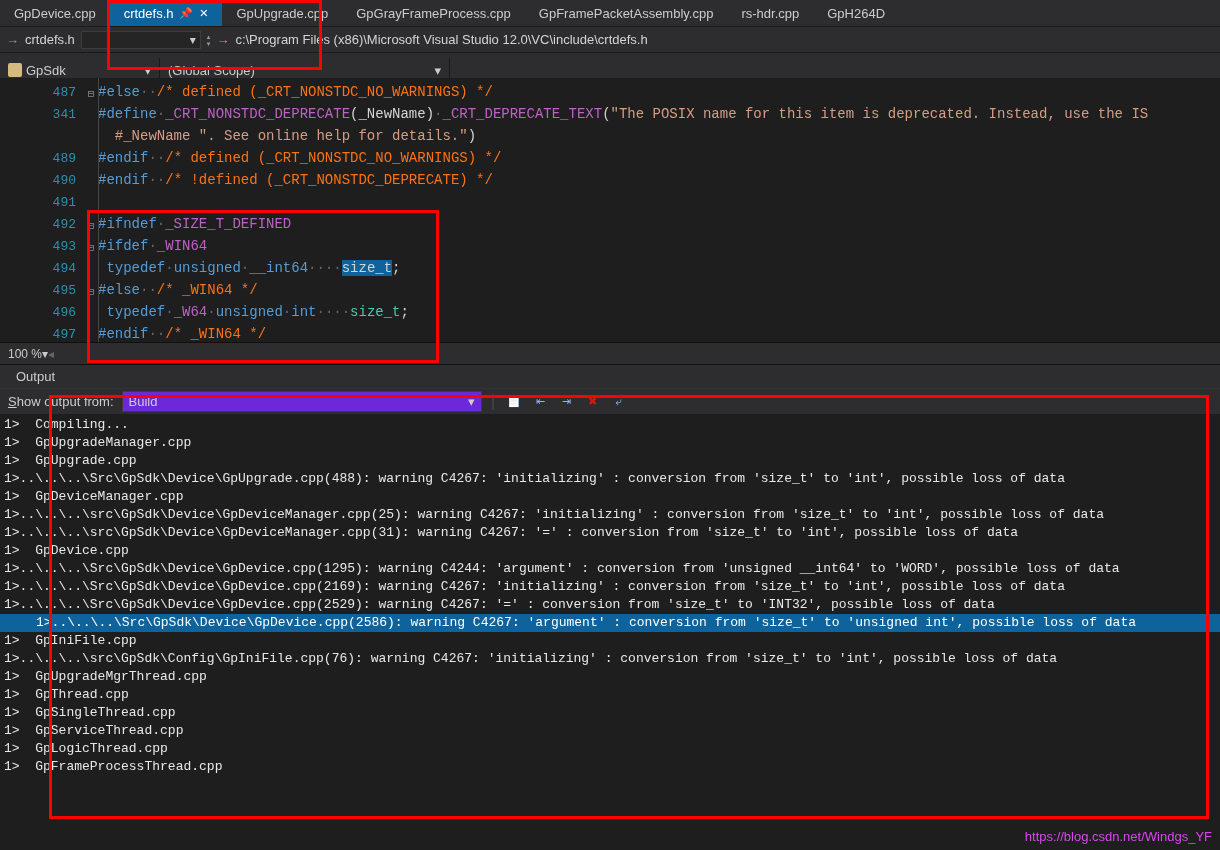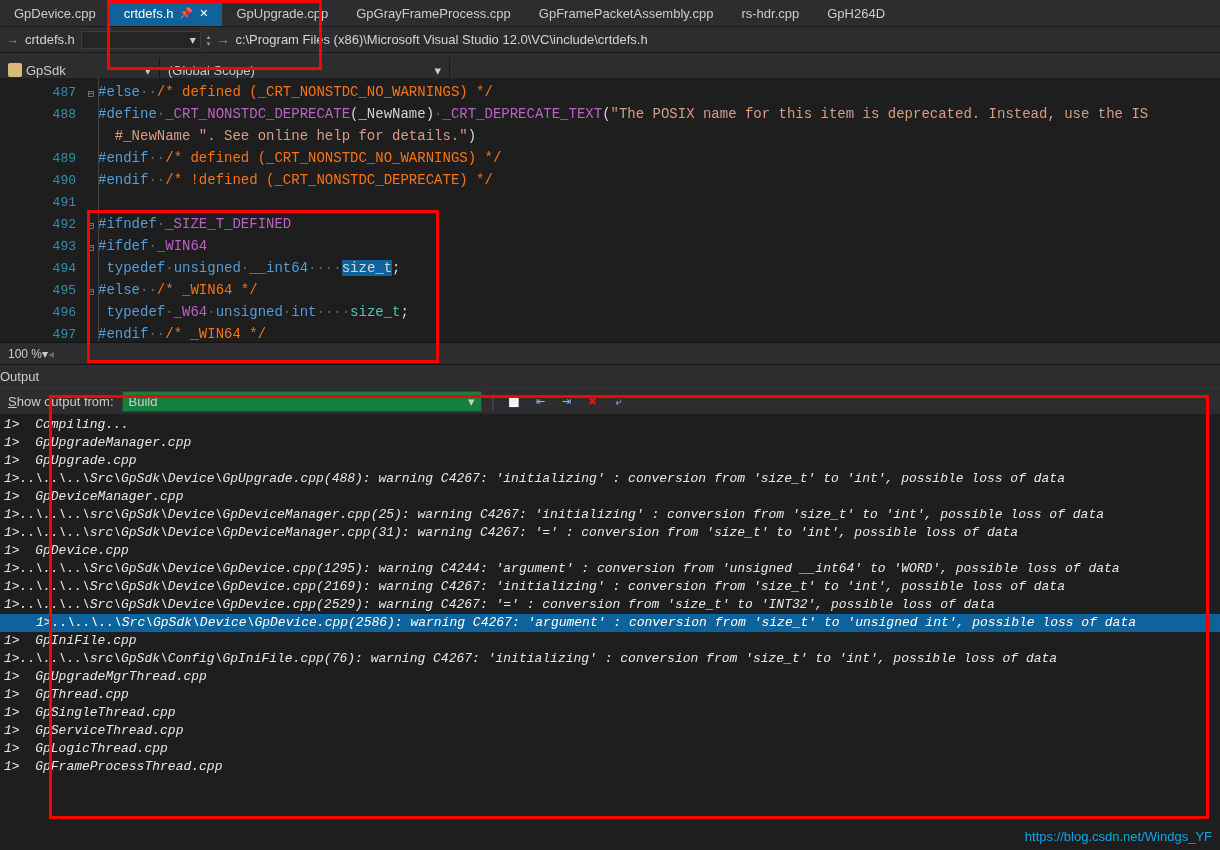--- a/index.html
+++ b/index.html
@@ -87,29 +87,29 @@
   .str { color:#d69d85; }
   .typ { color:#4ec9b0; }
   .lit { color:#569cd6; }
   .hl { background:#0e639c; }
   .dot { color:#666; }
   .border-line { position:absolute; left:98px; top:0; bottom:0; width:1px; background:#444;}
   .redbox1 { position:absolute; left:107px; top:0; width:215px; height:70px; border:3px solid #f00; pointer-events:none; z-index:10;}
   .redbox2 { position:absolute; left:87px; top:210px; width:352px; height:153px; border:3px solid #f00; pointer-events:none; z-index:10;}
   .redbox3 { position:absolute; left:49px; top:395px; width:1160px; height:424px; border:3px solid #f00; pointer-events:none; z-index:10;}
   .zoom-bar { background:#2d2d30; height:22px; display:flex; align-items:center; padding:0 8px; font-family:'Segoe UI',Arial; font-size:12px; color:#ccc; border-top:1px solid #111;}
-  .output-title { background:#2d2d30; padding:4px 0; font-family:'Segoe UI',Arial; font-size:13px; color:#ccc; border-top:1px solid #111;}
+  .output-title { background:#2d2d30; padding:4px 16px; font-family:'Segoe UI',Arial; font-size:13px; color:#ccc; border-top:1px solid #111;}
   .output-toolbar { background:#2d2d30; display:flex; align-items:center; padding:2px 8px; gap:8px; font-family:'Segoe UI',Arial; font-size:13px; color:#ccc; border-top:1px solid #333;}
-  .output-dd { width:360px; background:#15803d; border:1px solid #3c3c3c; padding:2px 6px; display:flex; justify-content:space-between;}
+  .output-dd { width:360px; background:#6d28d9; border:1px solid #3c3c3c; padding:2px 6px; display:flex; justify-content:space-between;}
   .tb-icon { width:18px; height:18px; display:inline-flex; align-items:center; justify-content:center; color:#8ab4f8; font-size:11px;}
-  .output-body { background:#1e1e1e; font-size:13px; line-height:18px; padding:2px 0; overflow:hidden; height:394px;font-style:italic;}
+  .output-body { background:#1e1e1e; font-size:13px; line-height:18px; padding:2px 0; overflow:hidden; height:394px;}
   .out-line { white-space:pre; color:#e8e8e8; padding:0 4px;}
   .out-line.sel { background:#0e639c; color:#fff;padding-left:36px;}
   .underline { text-decoration: underline; }
-  .watermark { position:absolute; right:8px; bottom:6px; color:#0ea5e9; font-family:'Segoe UI',Arial; font-size:13px;}
+  .watermark { position:absolute; right:8px; bottom:6px; color:#d946ef; font-family:'Segoe UI',Arial; font-size:13px;}
 </style>
 </head>
 <body>
 
 <div class="redbox1"></div>
 <div class="redbox2"></div>
 <div class="redbox3"></div>
 
 <div class="tabs-bar" id="tabs-bar">
     <div class="tab">
@@ -168,21 +168,21 @@
 
 <div class="editor-area">
   <div class="border-line"></div>
   <div id="code-body">
       <div class="code-line">
         <div class="gutter">487</div>
         <div class="fold">⊟</div>
         <div class="linewrap"><span class="kw">#else</span><span class="dot">··</span><span class="com">/* defined (_CRT_NONSTDC_NO_WARNINGS) */</span></div>
       </div>
       <div class="code-line">
-        <div class="gutter">488</div>
+        <div class="gutter">341</div>
         <div class="fold"></div>
         <div class="linewrap"><span class="kw">#define</span><span class="dot">·</span><span class="mac">_CRT_NONSTDC_DEPRECATE</span>(_NewName)<span class="dot">·</span><span class="mac">_CRT_DEPRECATE_TEXT</span>(<span class="str">"The POSIX name for this item is deprecated. Instead, use the IS</span></div>
       </div>
       <div class="code-line">
         <div class="gutter"></div>
         <div class="fold"></div>
         <div class="linewrap">  <span class="str">#_NewName ". See online help for details."</span>)</div>
       </div>
       <div class="code-line">
         <div class="gutter">489</div>

